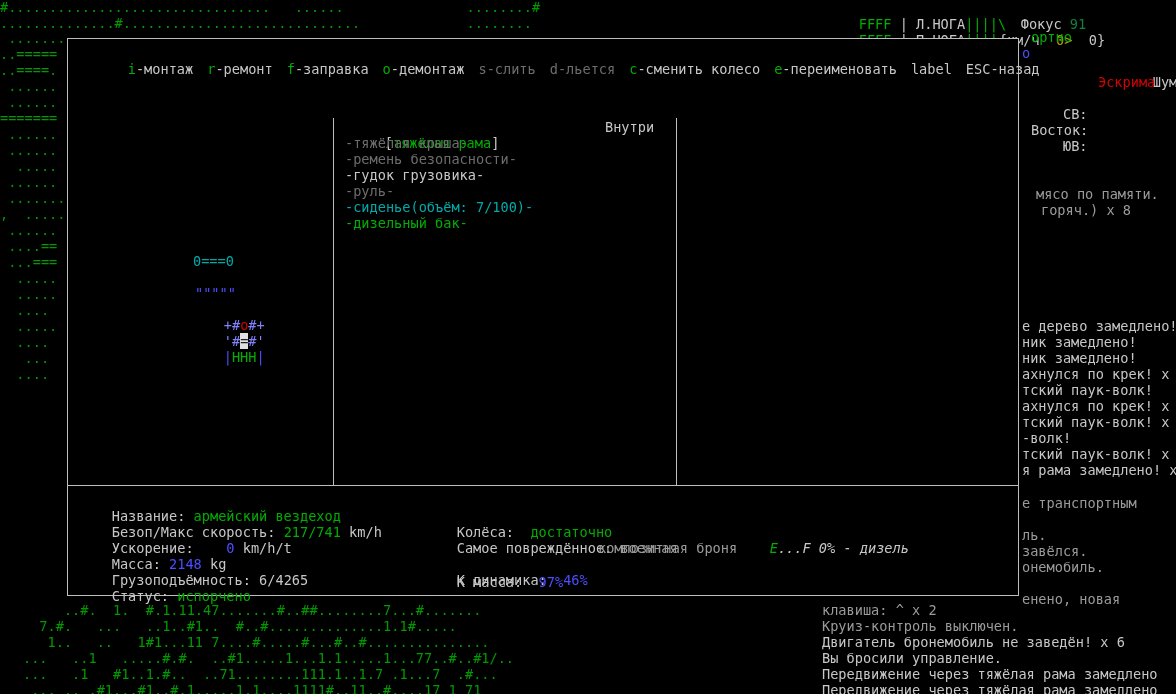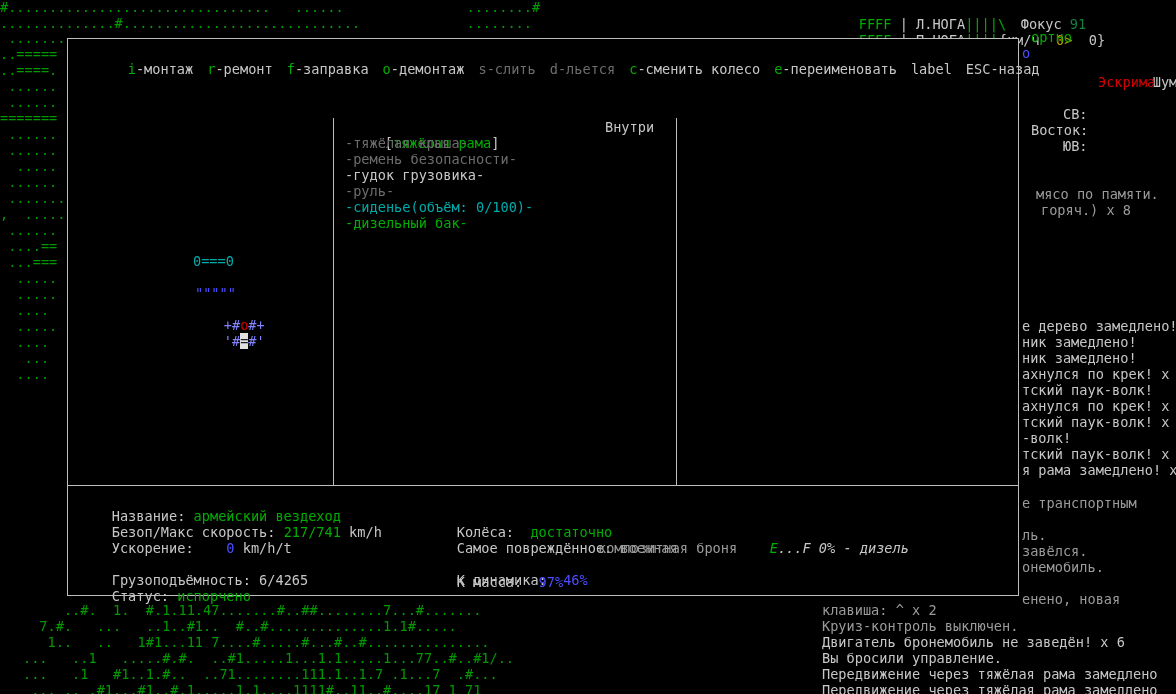--- a/index.html
+++ b/index.html
@@ -122,40 +122,46 @@
   </div>
 
   <div class="abs cy" style="left:193px; top:253px;">0===0</div>
   <div class="abs bl" style="left:195px; top:285px;">"""""</div>
   <div class="abs" style="left:191px; top:301px;">
     <span class="lb">+#</span><span class="rd">o</span><span class="lb">#+</span>
   </div>
   <div class="abs" style="left:191px; top:317px;">
     <span class="lb">'#</span><span class="cursor">=</span><span class="lb">#'</span>
   </div>
+  <div class="abs" style="left:191px; top:333px;">
+    <span class="bl">|</span><span class="gr">ННН</span><span class="bl">|</span>
+  </div>
 
   <div class="abs" style="left:352px; top:119px;">
     <span class="w">[</span><span class="gr">тяжёлая рама</span><span class="w">]</span>
   </div>
   <div class="abs w" style="left:605px; top:119px;">Внутри</div>
   <div class="abs dim" style="left:345px; top:135px;">-тяжёлая крыша-</div>
   <div class="abs dim" style="left:345px; top:151px;">-ремень безопасности-</div>
   <div class="abs w" style="left:345px; top:167px;">-гудок грузовика-</div>
   <div class="abs dim" style="left:345px; top:183px;">-руль-</div>
-  <div class="abs cy" style="left:345px; top:199px;">-сиденье(объём: 0/100)-</div>
+  <div class="abs cy" style="left:345px; top:199px;">-сиденье(объём: 7/100)-</div>
   <div class="abs gr" style="left:345px; top:215px;">-дизельный бак-</div>
 
   <div class="abs" style="left:79px; top:492px;">
     <span class="w">Название: </span><span class="gr">армейский вездеход</span>
   </div>
   <div class="abs" style="left:79px; top:508px;">
     <span class="w">Безоп/Макс скорость: </span><span class="gr">217/741</span><span class="w"> km/h</span>
   </div>
   <div class="abs" style="left:79px; top:524px;">
     <span class="w">Ускорение:    </span><span class="bl">0</span><span class="w"> km/h/t</span>
+  </div>
+  <div class="abs" style="left:79px; top:540px;">
+    <span class="w">Масса: </span><span class="bl">2148</span><span class="w"> kg</span>
   </div>
   <div class="abs" style="left:79px; top:556px;text-decoration:underline;">
     <span class="w">Грузоподъёмность: </span><span class="w">6/4265</span>
   </div>
   <div class="abs" style="left:79px; top:572px;">
     <span class="w">Статус: </span><span class="gr">испорчено</span>
   </div>
 
   <div class="abs" style="left:424px; top:508px;">
     <span class="w">Колёса:  </span><span class="gr">достаточно</span>

